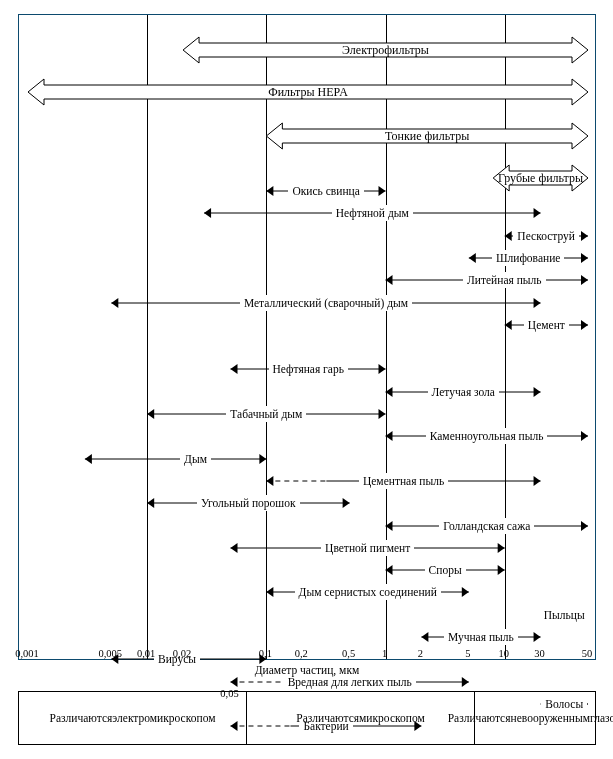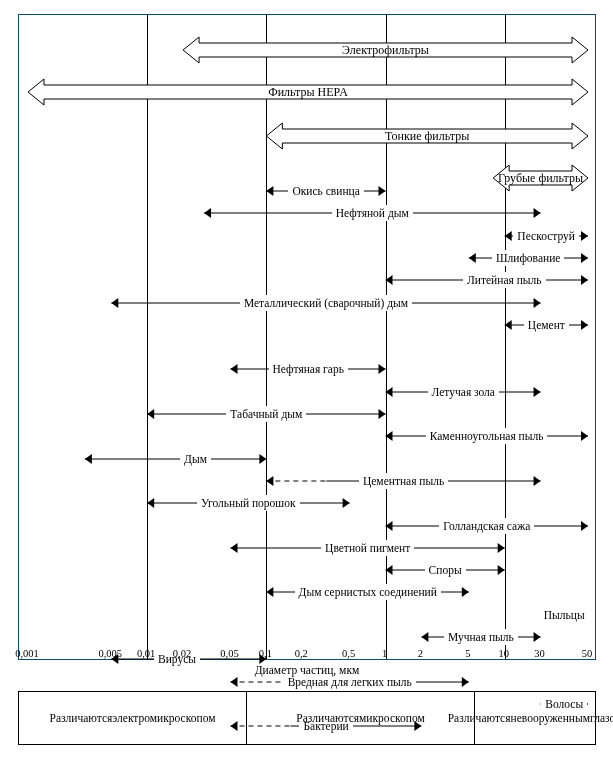--- a/index.html
+++ b/index.html
@@ -263,21 +263,21 @@
         </div>
       </div>
   </div>
 
   <div class="axis-area">
     <div id="ticks">
         <div class="tick-label" style="left: 9px;">0,001</div>
         <div class="tick-label" style="left: 92.2998px;">0,005</div>
         <div class="tick-label" style="left: 128.175px;">0,01</div>
         <div class="tick-label" style="left: 164.05px;">0,02</div>
-        <div class="tick-label" style="left: 211.475px;">0,05</div>
+        <div class="tick-label" style="left: 211.475px; margin-top: 40px;">0,05</div>
         <div class="tick-label" style="left: 247.35px;">0,1</div>
         <div class="tick-label" style="left: 283.225px;">0,2</div>
         <div class="tick-label" style="left: 330.65px;">0,5</div>
         <div class="tick-label" style="left: 366.525px;">1</div>
         <div class="tick-label" style="left: 402.4px;">2</div>
         <div class="tick-label" style="left: 449.825px;">5</div>
         <div class="tick-label" style="left: 485.7px;">10</div>
         <div class="tick-label" style="left: 521.575px;">30</div>
         <div class="tick-label" style="left: 569px;">50</div>
       </div>

